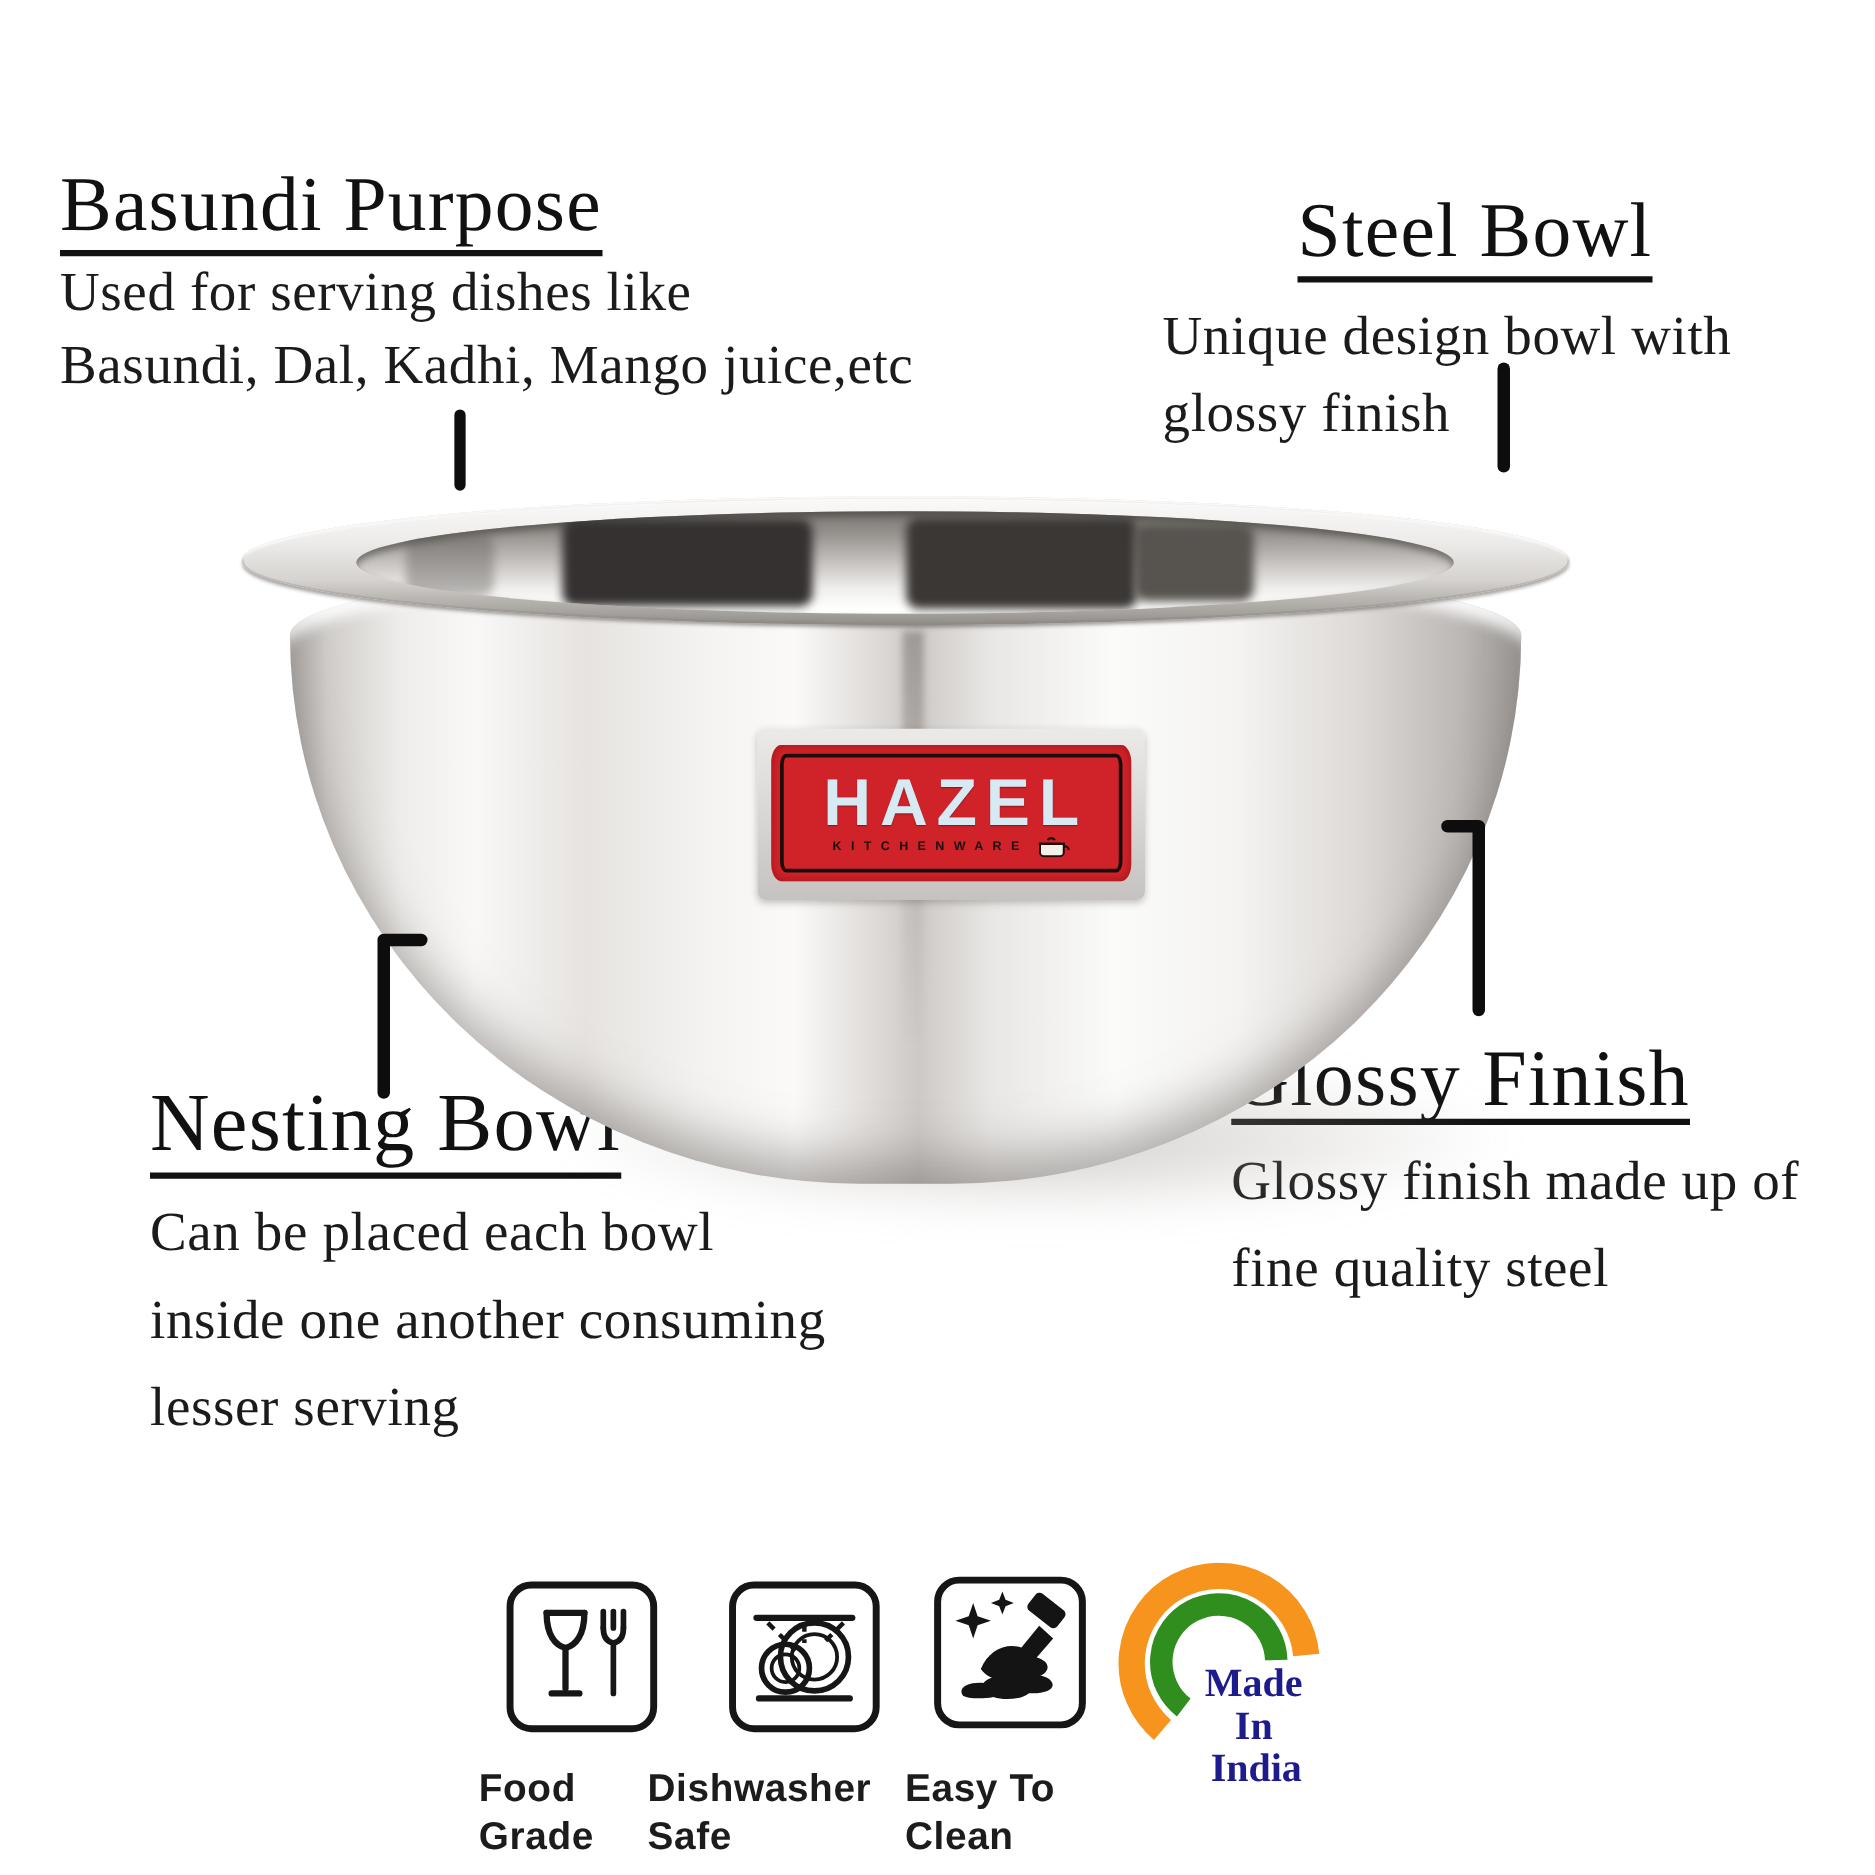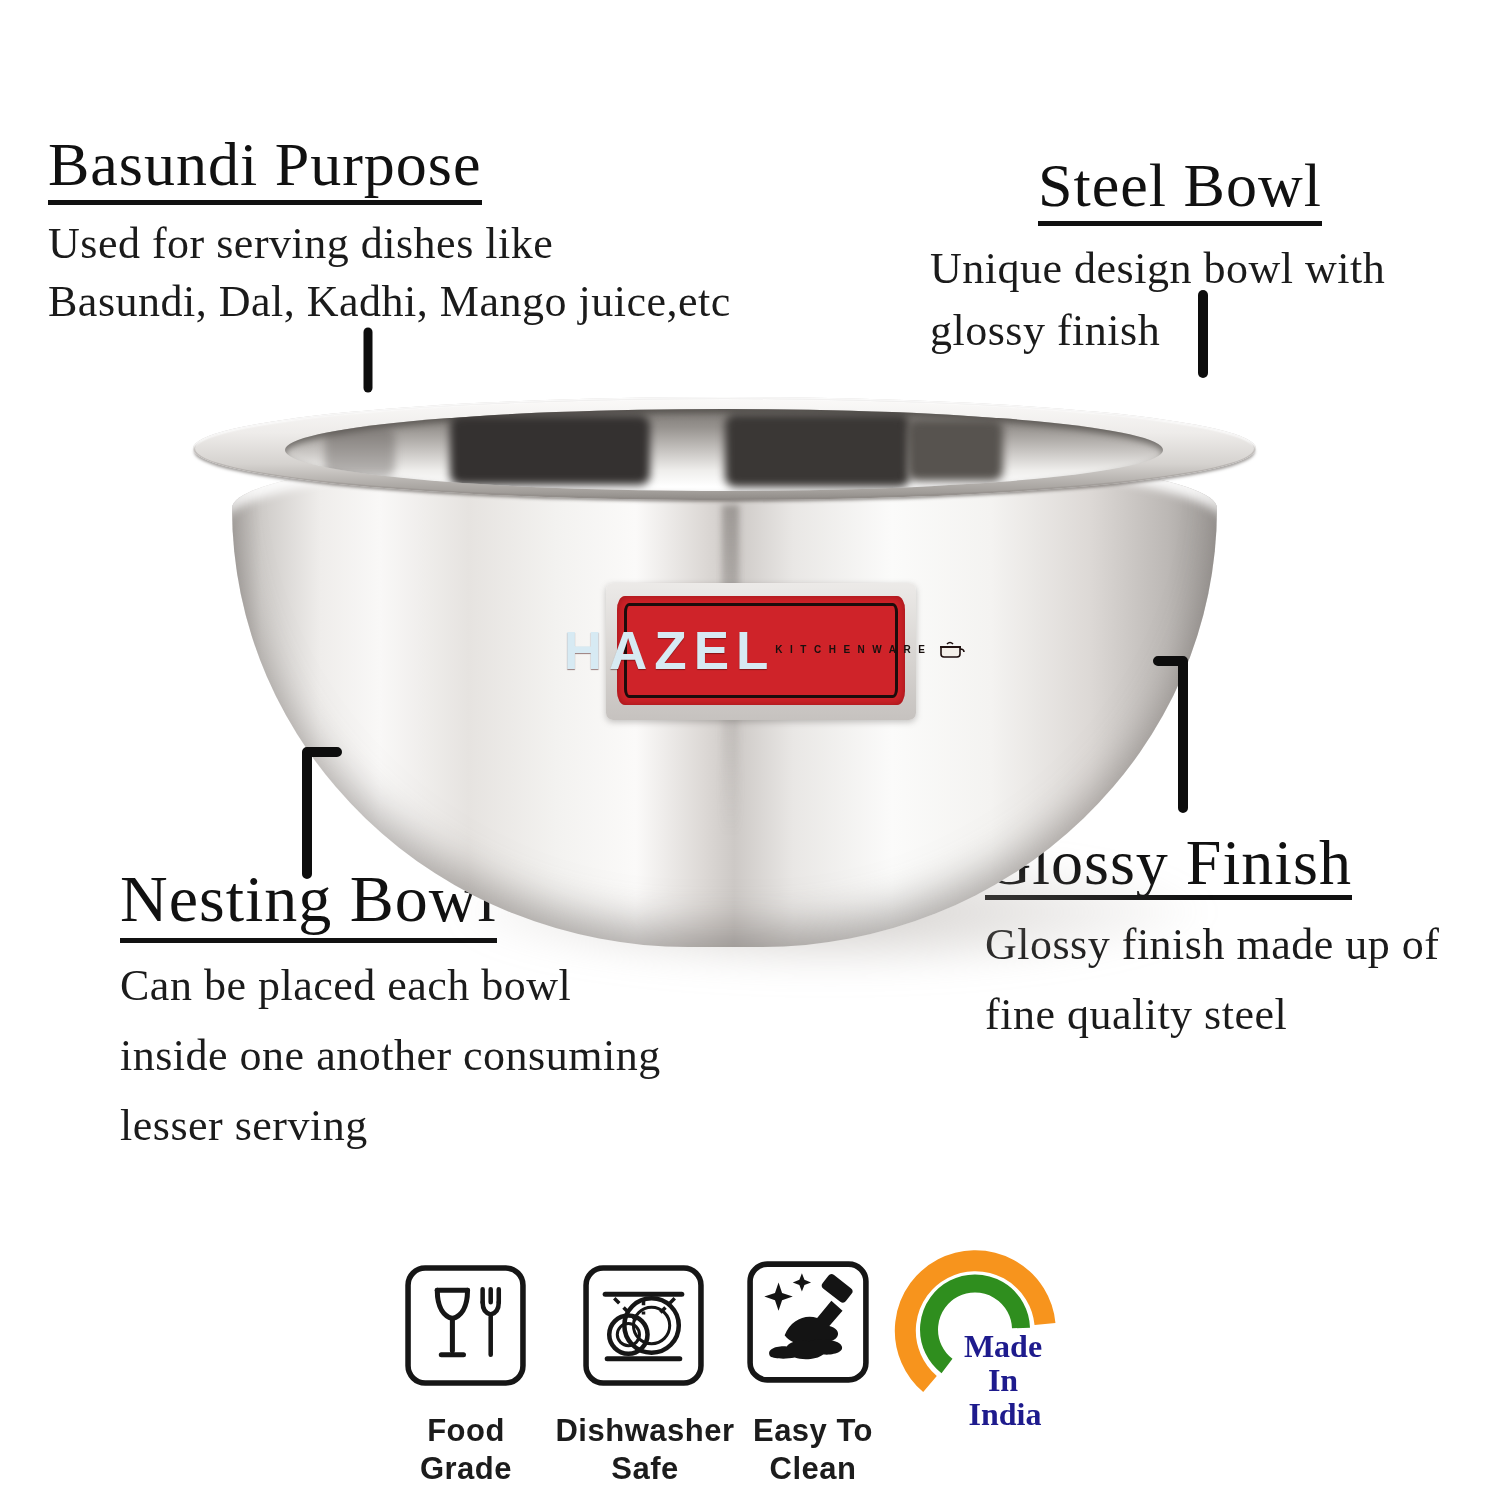--- a/index.html
+++ b/index.html
@@ -6,21 +6,21 @@
   .canvas{position:relative;width:1500px;height:1500px;background:#ffffff;overflow:hidden;
           font-family:"Liberation Serif","DejaVu Serif",serif;color:#161616;}
 
   
   .feature{position:absolute;}
   .feature h2{margin:0;font-size:62px;font-weight:normal;line-height:64px;color:#111;
               display:inline-block;border-bottom:5px solid #111;padding-bottom:4px;letter-spacing:1px;}
   .feature p{margin:0;font-size:44px;line-height:58px;color:#1b1b1b;letter-spacing:0.5px;}
 
   .f-serving{left:48px;top:132px;width:760px;}
-  .f-serving p{margin-top:10px;}
+  .f-serving p{}
 
   .f-steel{left:930px;top:153px;width:500px;text-align:center;}
   .f-steel p{margin-top:12px;text-align:left;line-height:62px;}
 
   .f-nesting{left:120px;top:864px;width:640px;}
   .f-nesting h2{font-size:66px;line-height:70px;}
   .f-nesting p{margin-top:8px;line-height:70px;}
 
   .f-glossy{left:985px;top:833px;width:480px;}
   .f-glossy h2{font-size:64px;line-height:60px;padding-bottom:2px;}
@@ -62,30 +62,30 @@
   .dr3{left:622px;top:10px;width:96px;height:62px;background:#57534f;}
   .dr-edge{left:40px;top:18px;width:70px;height:50px;background:rgba(92,88,84,0.4);}
 
   
   .sticker{position:absolute;left:606px;top:583px;width:310px;height:137px;z-index:6;
     background:linear-gradient(180deg,#eceae8 0%,#d7d4d1 55%,#c6c2bf 100%);
     border-radius:7px;box-shadow:0 2px 6px rgba(90,86,82,0.35);}
   .sticker-red{position:absolute;left:11px;top:13px;right:11px;bottom:15px;background:#cf2329;
     border-radius:8px / 14px;box-shadow:inset 0 0 8px rgba(120,10,12,0.6);}
   .sticker-red-inner{position:absolute;left:7px;top:7px;right:7px;bottom:7px;border:3px solid #1c0d0c;
-    border-radius:5px / 9px;display:flex;flex-direction:row;align-items:center;justify-content:center;}
+    border-radius:5px / 9px;display:flex;flex-direction:column;align-items:center;justify-content:center;}
   .brand{font-family:"Liberation Sans","DejaVu Sans",sans-serif;font-weight:bold;font-size:53px;
     letter-spacing:7px;color:#d7eaf3;line-height:56px;margin-left:7px;text-shadow:0 1px 1px rgba(60,8,8,0.5);}
   .brand-sub{display:flex;align-items:center;gap:7px;margin-top:-2px;}
   .brand-sub span{font-family:"Liberation Sans","DejaVu Sans",sans-serif;font-size:10px;font-weight:bold;
     letter-spacing:7.5px;color:#19100e;}
 
   
   .badge-icon{position:absolute;z-index:10;}
-  .badge-label{position:absolute;z-index:10;text-align:center;
+  .badge-label{position:absolute;z-index:10;
     font-family:"Liberation Sans","DejaVu Sans",sans-serif;font-size:31px;font-weight:600;
     line-height:38px;color:#1c1c1c;letter-spacing:0.5px;}
 </style>
 </head>
 <body>
 
 <div class="canvas">
 
   <div class="shadow-soft"></div>
   <div class="shadow-core"></div>

